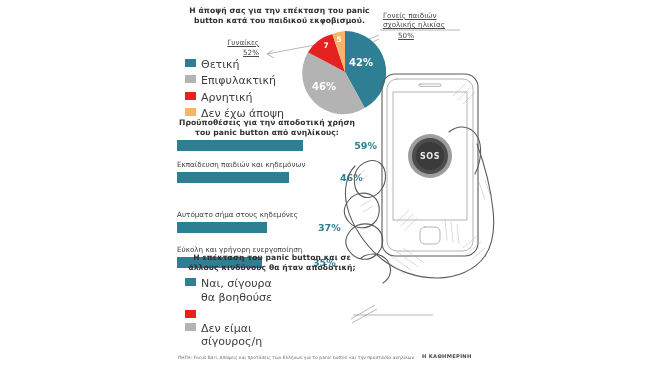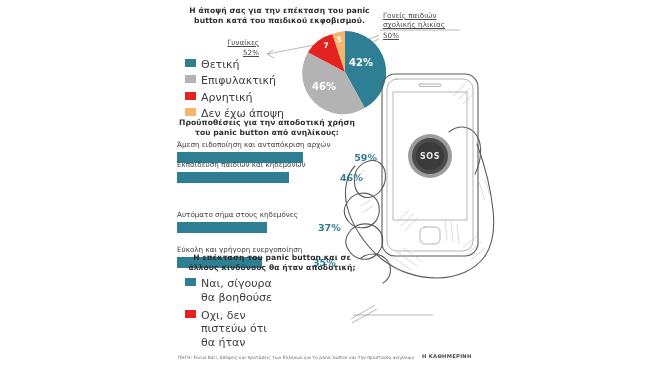--- a/index.html
+++ b/index.html
@@ -15,21 +15,21 @@
   #top-block .sect-title{position:absolute;left:2px;top:0;width:205px;}
 
   .legend{position:absolute;}
   .legend-row{display:flex;align-items:flex-start;margin-bottom:2.5px;}
   .sw{width:11px;height:8px;flex:0 0 11px;margin-right:5px;margin-top:1px;}
   .legend-label{font-size:11px;color:#3d3d3d;line-height:1.25;}
 
   #top-legend{left:10px;top:52px;}
 
   .annot{position:absolute;font-size:7.2px;color:#4a4a4a;line-height:1.3;text-decoration:underline;}
-  .annot .pct{display:block;margin-top:1px;}
+  .annot .pct{display:block;margin-top:1px;margin-left:15px;}
 
   #annot-women{left:22px;top:32px;text-align:right;width:62px;}
   #annot-parents-top{left:208px;top:5px;width:85px;}
 
   svg{display:block;overflow:visible;}
   .leader{stroke:#9a9a9a;stroke-width:.7px;fill:none;}
 
   #pie-top{position:absolute;left:118px;top:22px;}
   .slice-lbl{font-size:10px;font-weight:bold;fill:#ffffff;}
   .slice-lbl.sm{font-size:7.5px;}
@@ -120,21 +120,20 @@
         <text class="slice-lbl" x="31" y="62" text-anchor="middle">46%</text>
         <text class="slice-lbl sm" x="33" y="20" text-anchor="middle">7</text>
         <text class="slice-lbl sm" x="46" y="14" text-anchor="middle">5</text>
       </svg>
     </div>
 
     <div id="bars-block">
       <div class="sect-title">Προϋποθέσεις για την αποδοτική χρήση του panic button από ανηλίκους:</div>
 
       <div class="bar-item" style="top:22px;">
-        <div class="bar-cap">Άμεση ειδοποίηση και ανταπόκριση αρχών</div>
         <div class="bar-row">
           <div class="bar" style="width:144px;"></div>
           <div class="bar-val">59%</div>
         </div>
       </div>
 
       <div class="bar-item" style="top:42px;">
         <div class="bar-cap">Εκπαίδευση παιδιών και κηδεμόνων</div>
         <div class="bar-row">
           <div class="bar" style="width:112px;"></div>
@@ -162,21 +161,24 @@
     <div id="bot-block">
       <div class="sect-title">Η επέκταση του panic button και σε άλλους κινδύνους θα ήταν αποδοτική;</div>
 
       <div class="legend" id="bot-legend">
         <div class="legend-row">
           <span class="sw" style="background:#2e7f94"></span>
           <span class="legend-label" style="width:72px">Ναι, σίγουρα θα βοηθούσε</span>
         </div>
         <div class="legend-row" style="margin-top:4px">
           <span class="sw" style="background:#e42320"></span>
-          <span class="legend-label" style="width:72px">Οχι, δεν πιστεύω ότι θα ήταν</span>
+        </div>
+        <div class="legend-row" style="margin-top:4px">
+          <span class="sw" style="background:#b3b3b3"></span>
+          <span class="legend-label" style="width:72px">Δεν είμαι σίγουρος/η</span>
         </div>
       </div>
 
       <svg id="bot-leaders" style="position:absolute;left:0;top:0;width:345px;height:115px;">
         <path class="leader" d="M178,62 L258,62"></path>
         <path class="leader" d="M176,66 L200,52"></path>
         <path class="leader" d="M177,70 L202,56"></path>
       </svg>
 
     </div>

